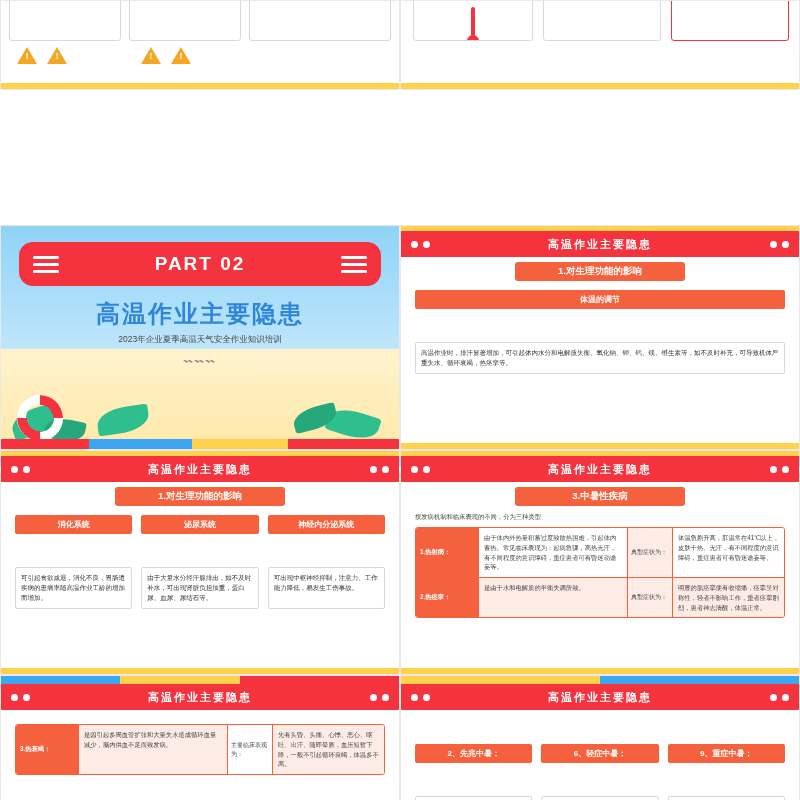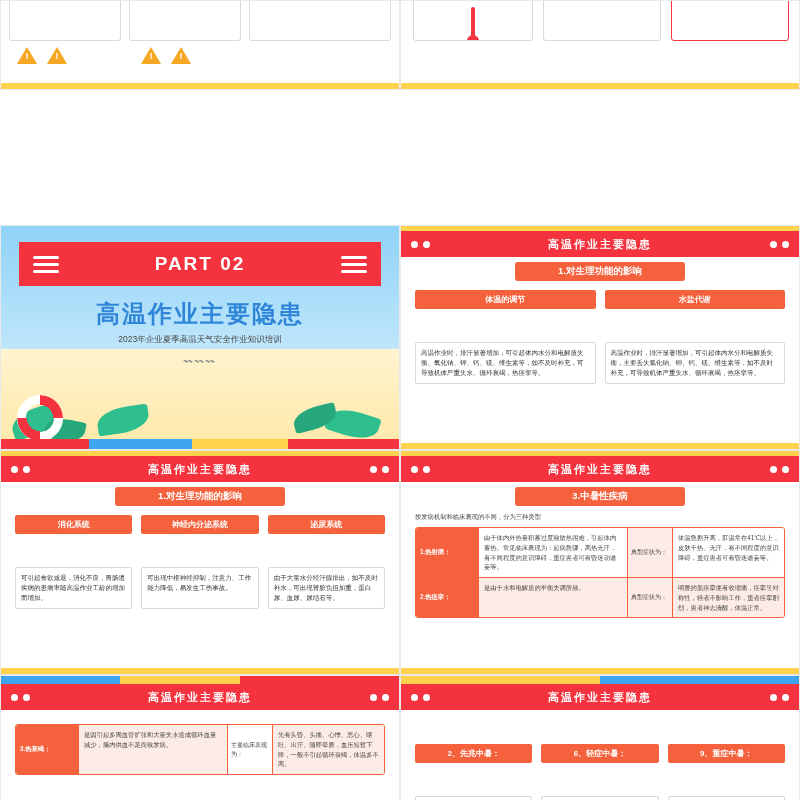--- a/index.html
+++ b/index.html
@@ -67,21 +67,21 @@
   .thermo{width:14px;height:40px;position:relative;margin:0 auto;}
   .thermo .stem{position:absolute;left:5px;top:0;width:4px;height:30px;background:#f5333f;border-radius:2px;}
   .thermo .bulb{position:absolute;left:1px;bottom:0;width:12px;height:12px;border-radius:50%;background:#f5333f;}
 
   
   .part{
     position:relative;height:100%;
     background:linear-gradient(180deg,#8fd3f7 0%,#bfe6fb 55%,#fff3cf 55%,#ffe9a8 100%);
   }
   .partbar{
-    position:absolute;left:18px;right:18px;top:16px;height:44px;background:#f5333f;border-radius:0;
+    position:absolute;left:18px;right:18px;top:16px;height:44px;background:#f5333f;border-radius:14px;
     display:flex;align-items:center;justify-content:center;
   }
   .partbar .pt{color:#fff;font-size:19px;font-weight:bold;letter-spacing:2px;}
   .lines{position:absolute;display:flex;flex-direction:column;gap:4px;}
   .lines.l{left:14px;}
   .lines.r{right:14px;}
   .lines span{display:block;width:26px;height:3px;background:#fff;border-radius:2px;}
   .parttitle{position:absolute;left:0;right:0;top:72px;text-align:center;color:#2f86d8;font-size:24px;font-weight:bold;letter-spacing:2px;}
   .partsub{position:absolute;left:0;right:0;top:108px;text-align:center;color:#4a4a4a;font-size:8.5px;}
   .wave{position:absolute;left:0;right:0;top:128px;text-align:center;color:#8c8c8c;font-size:9px;letter-spacing:2px;}
@@ -188,24 +188,20 @@
         </div>
     </div>
     <div class="subwrap">
       <div class="subpill">1.对生理功能的影响</div>
     </div>
     <div class="cards">
       <div class="card">
         <div class="ch">体温的调节</div>
         <div class="cb">高温作业时，排汗显著增加，可引起体内水分和电解质失衡、氧化钠、钾、钙、镁、维生素等，如不及时补充，可导致机体严重失水、循环衰竭，热痉挛等。</div>
       </div>
-      <div class="card">
-        <div class="ch">水盐代谢</div>
-        <div class="cb">高温作业时，排汗显著增加，可引起体内水分和电解质失衡，主要丢失氯化钠、钾、钙、镁、维生素等，如不及时补充，可导致机体严重失水、循环衰竭，热痉挛等。</div>
-      </div>
     </div>
     <div class="botstripe"></div>
   </div>
 
   <div class="slide">
     <div class="topstripe"></div>
     <div class="hdr" style="top:5px;">
       <div class="dots l">
           <span class="dot"></span>
           <span class="dot"></span>
@@ -218,26 +214,26 @@
     </div>
     <div class="subwrap">
       <div class="subpill">1.对生理功能的影响</div>
     </div>
     <div class="cards">
       <div class="card">
         <div class="ch">消化系统</div>
         <div class="cb">可引起食欲减退，消化不良，胃肠道疾病的患病率随高温作业工龄的增加而增加。</div>
       </div>
       <div class="card">
+        <div class="ch">泌尿系统</div>
+        <div class="cb">由于大量水分经汗腺排出，如不及时补水，可出现肾脏负担加重，蛋白尿、血尿、尿结石等。</div>
+      </div>
+      <div class="card">
         <div class="ch">神经内分泌系统</div>
         <div class="cb">可出现中枢神经抑制，注意力、工作能力降低，易发生工伤事故。</div>
-      </div>
-      <div class="card">
-        <div class="ch">泌尿系统</div>
-        <div class="cb">由于大量水分经汗腺排出，如不及时补水，可出现肾脏负担加重，蛋白尿、血尿、尿结石等。</div>
       </div>
     </div>
     <div class="botstripe"></div>
   </div>
 
   <div class="slide">
     <div class="topstripe"></div>
     <div class="hdr" style="top:5px;">
       <div class="dots l">
           <span class="dot"></span>

